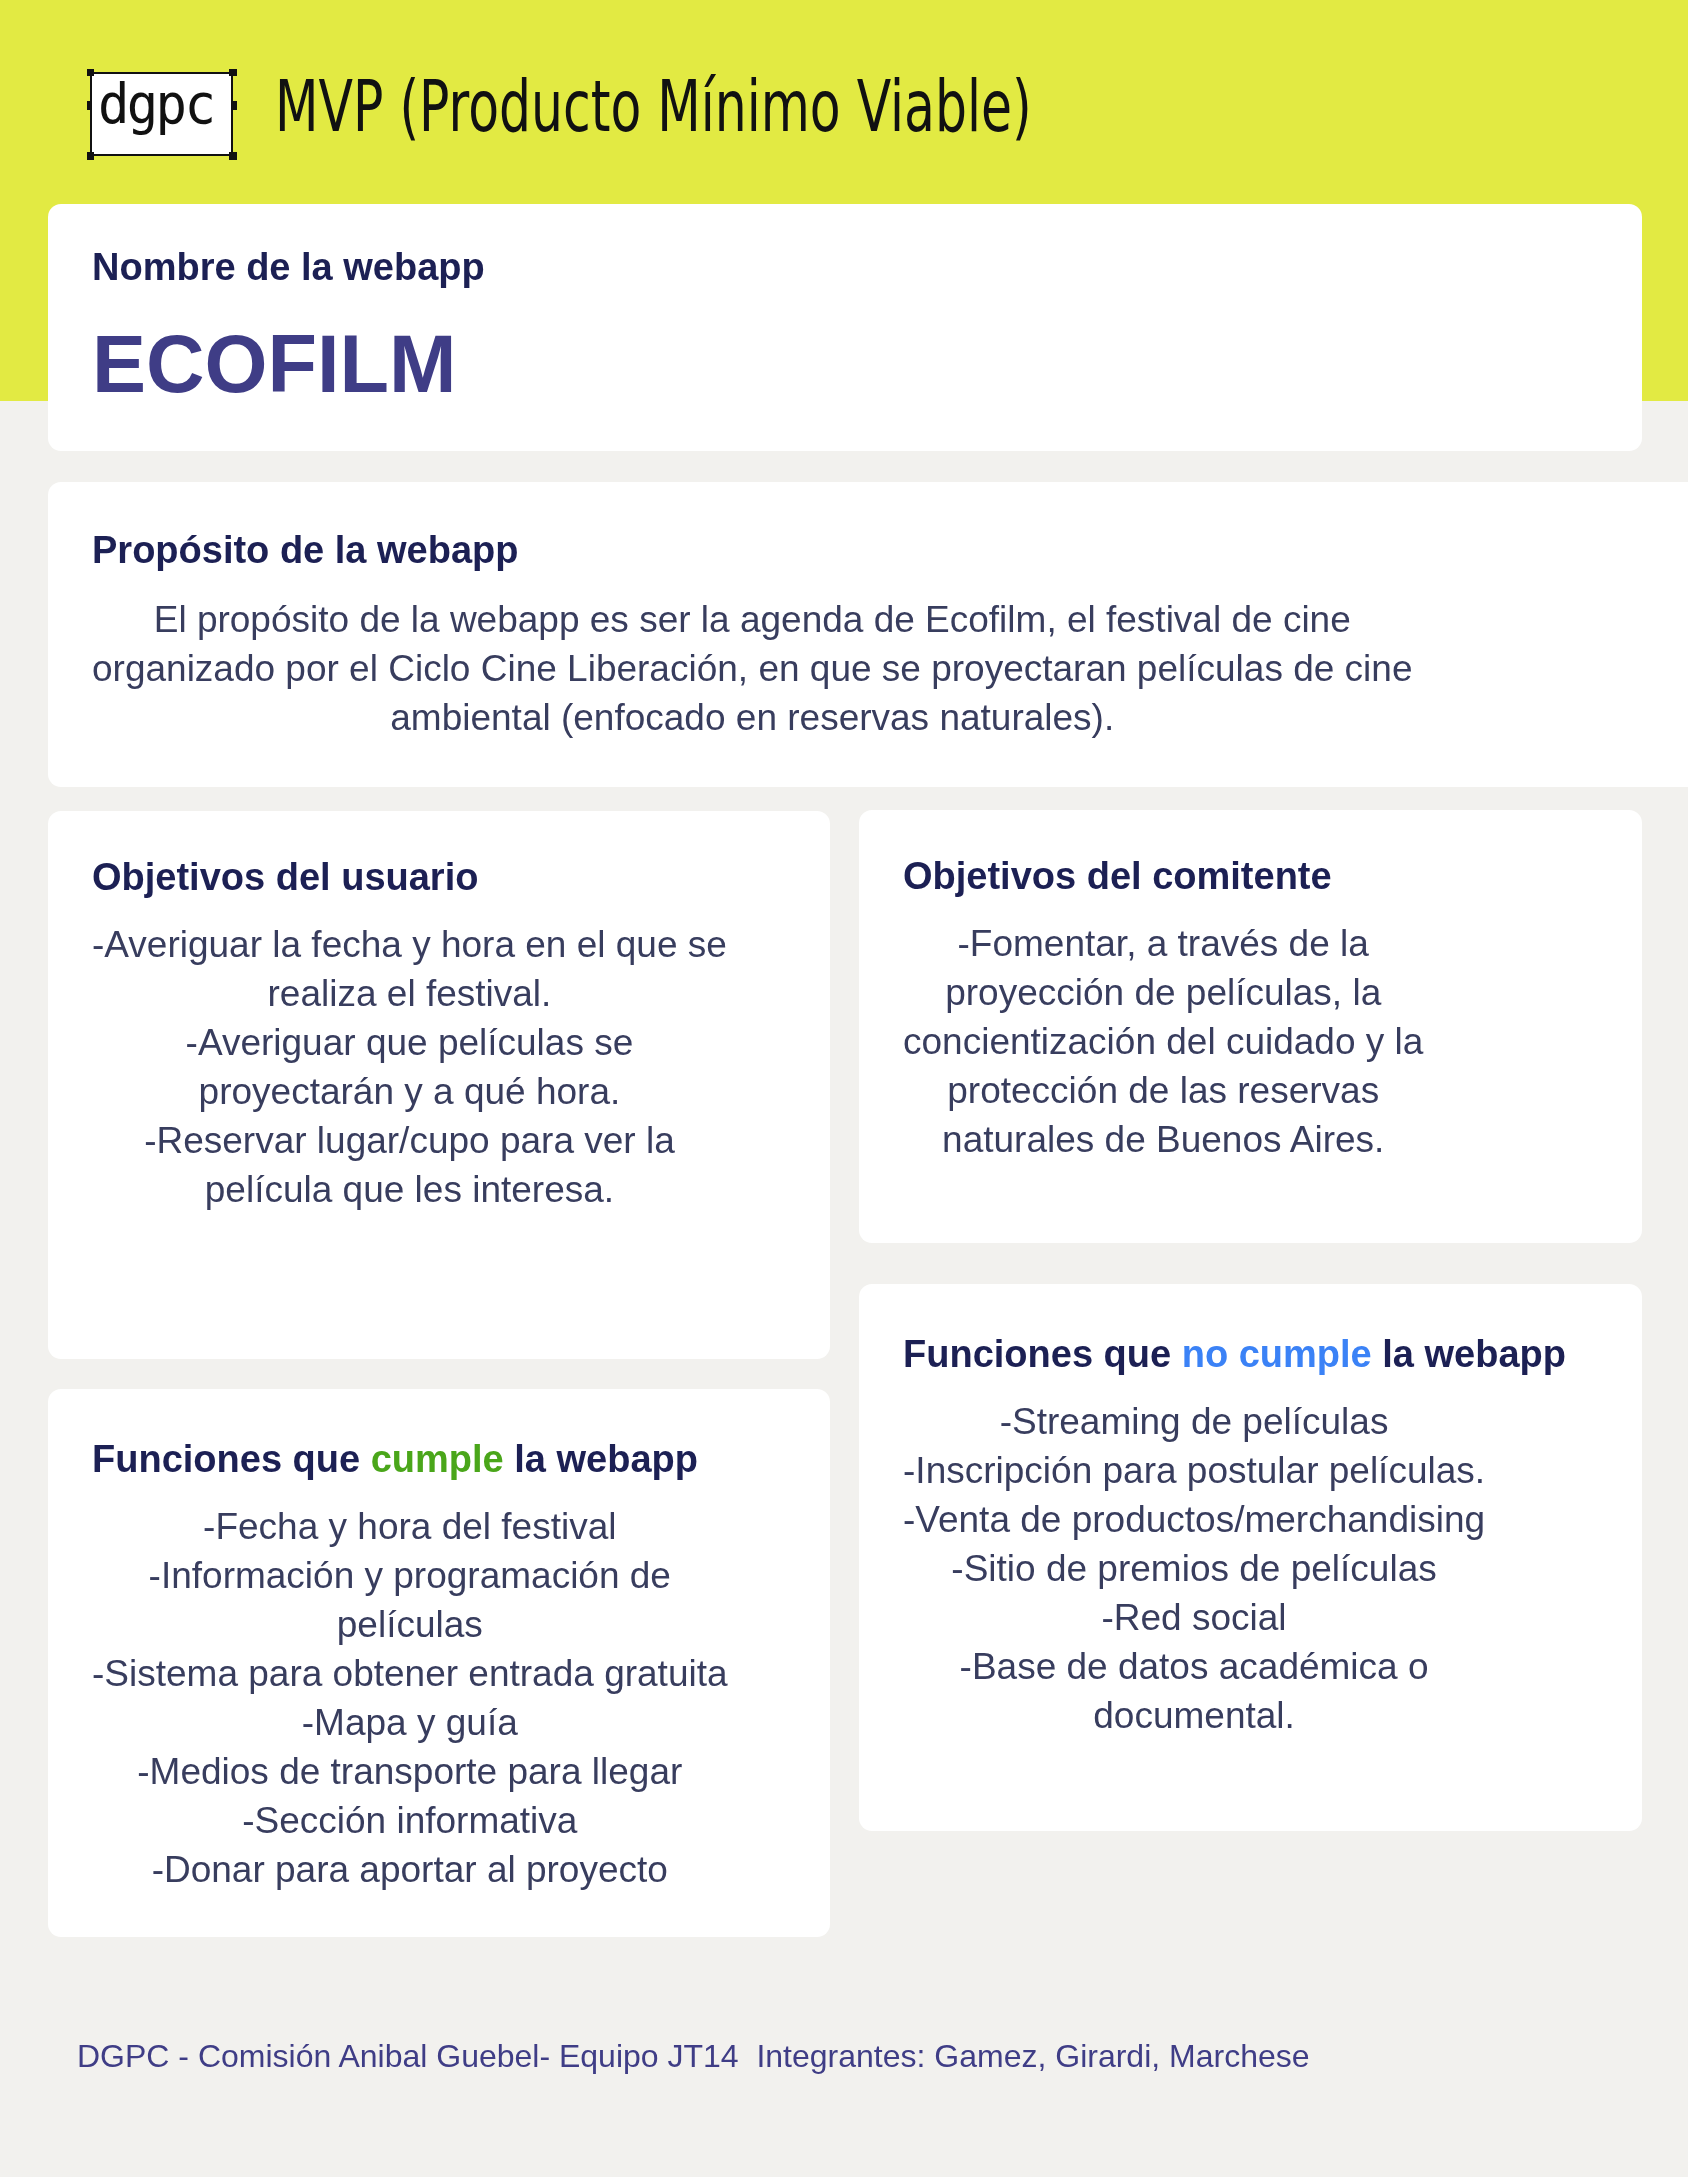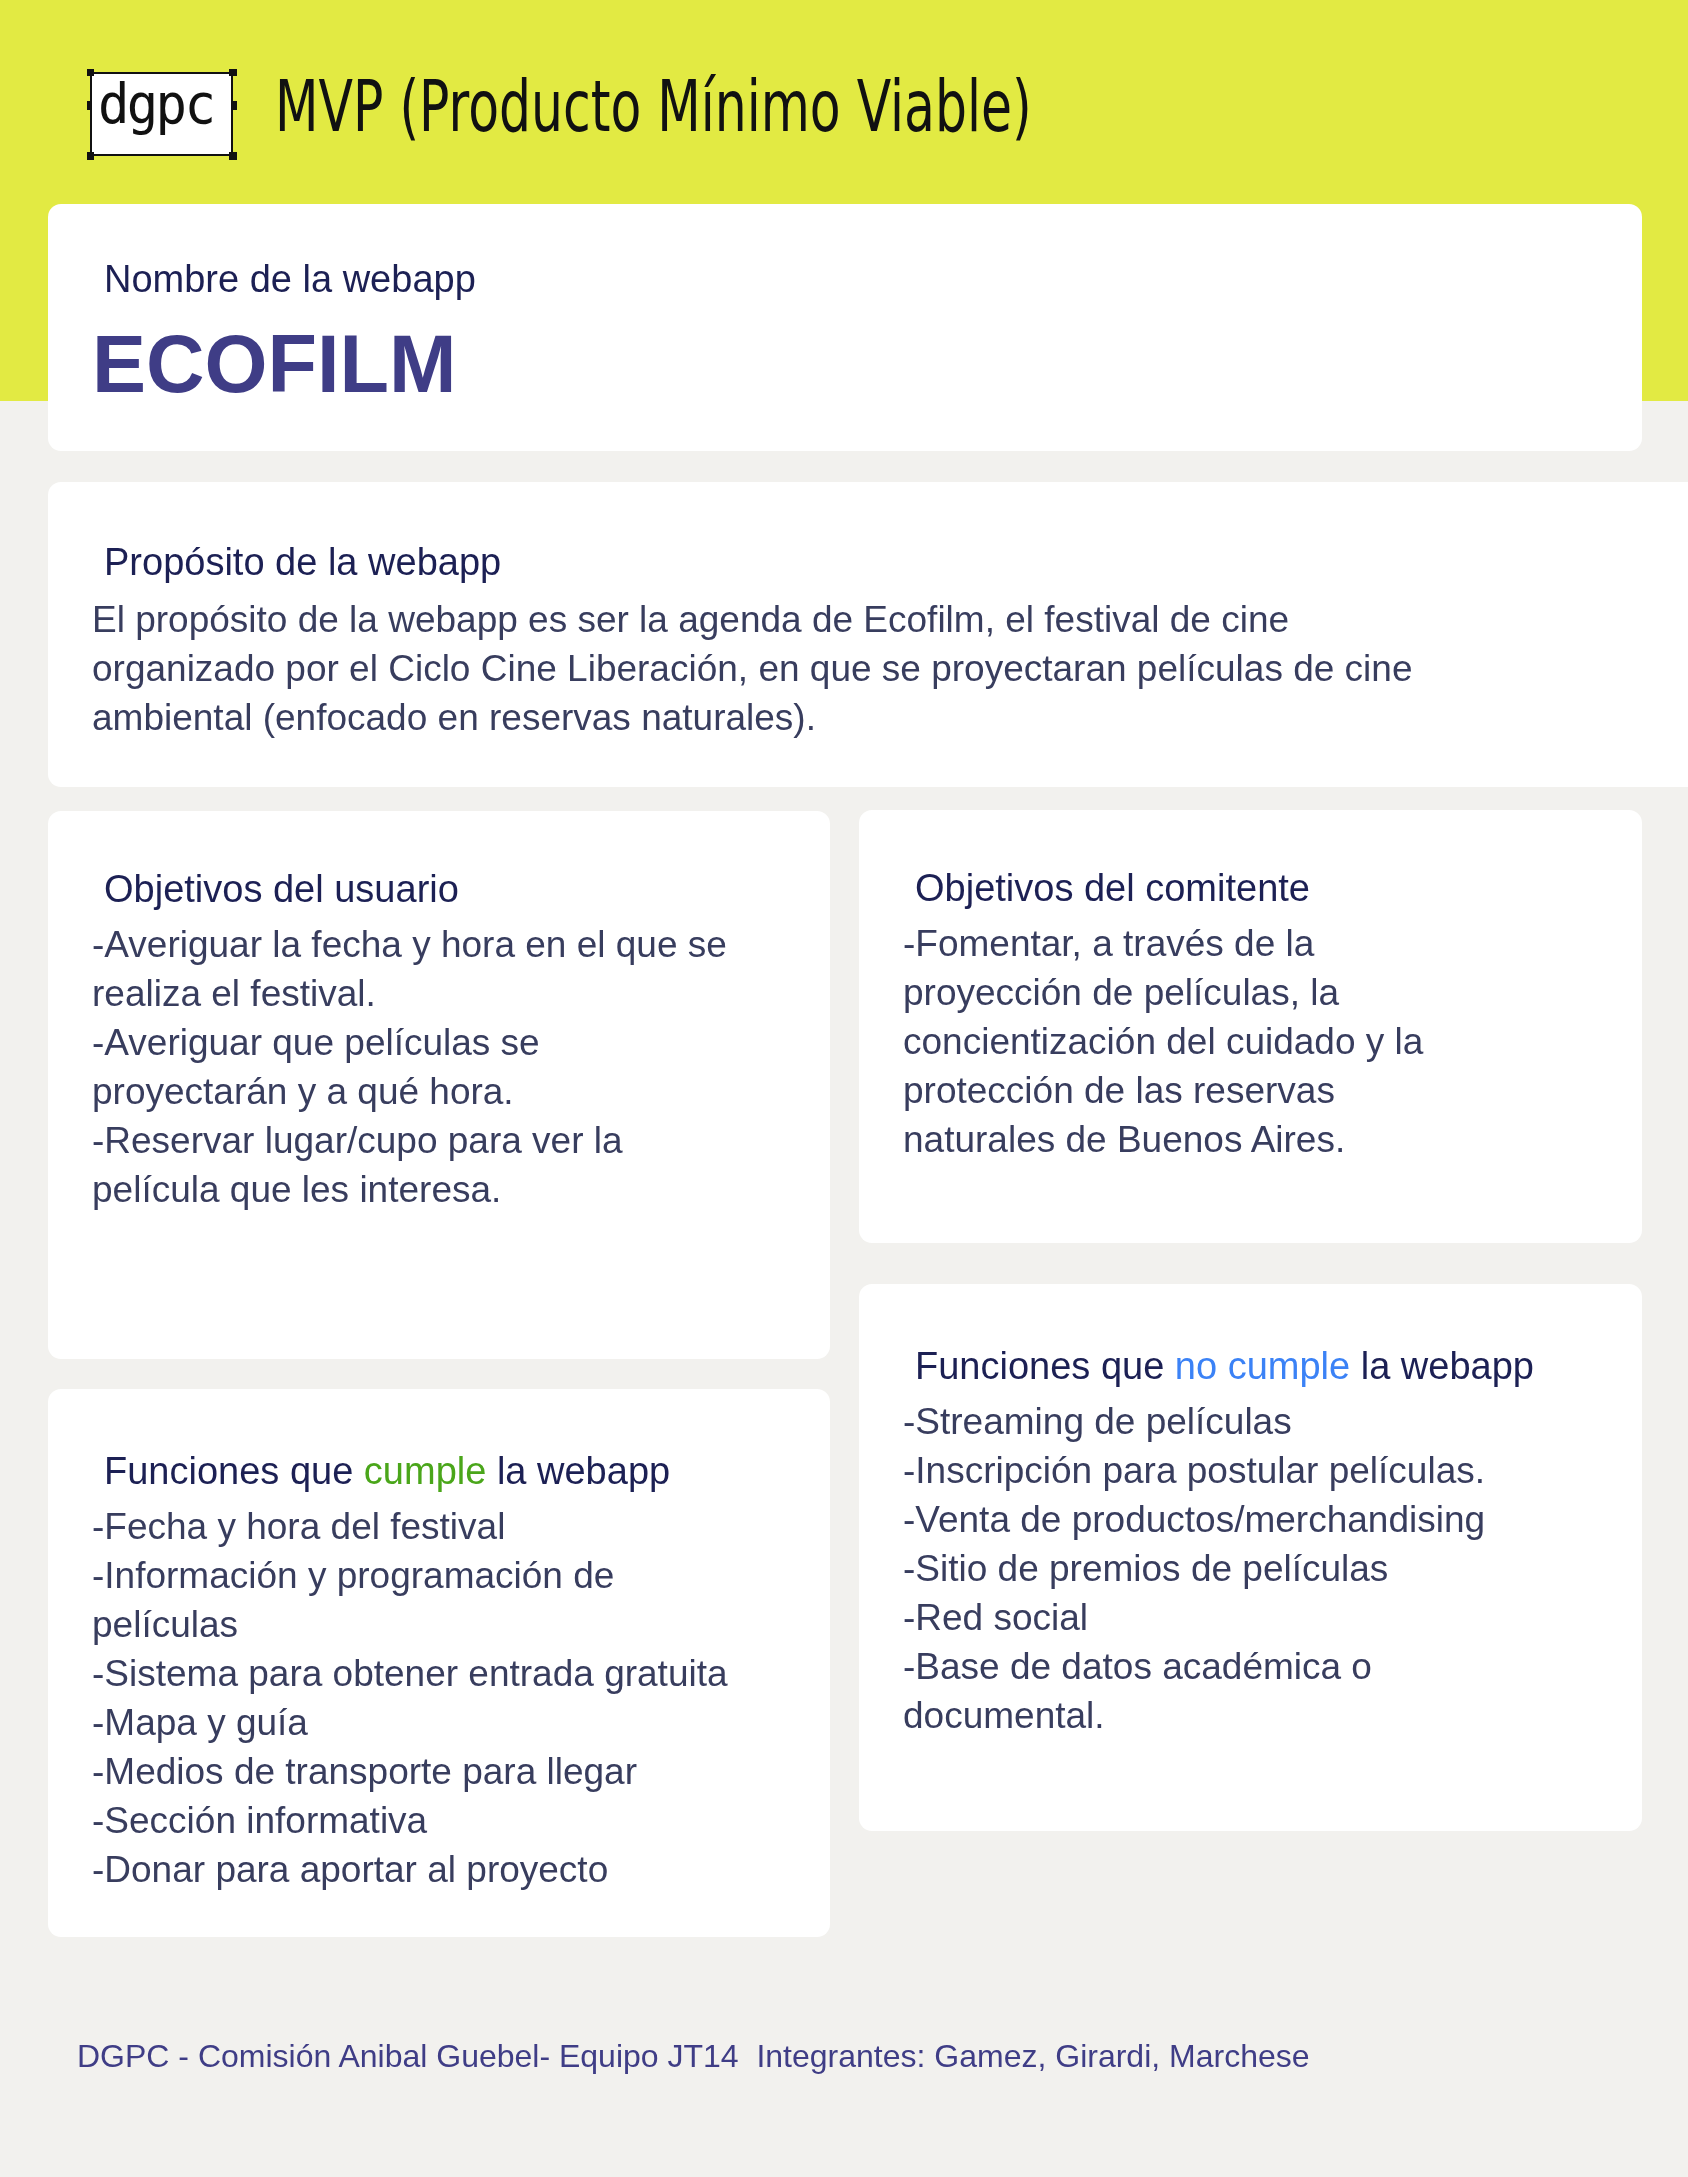--- a/index.html
+++ b/index.html
@@ -37,26 +37,27 @@
       font-family: "DejaVu Sans", sans-serif;
       font-size: 72px; line-height: 83px; color: #111;
       transform: scaleX(0.70); transform-origin: left top;
       white-space: nowrap;
     }
     .card {
       position: absolute; background: #fff; border-radius: 13px;
       box-sizing: border-box; padding-left: 44px; padding-right: 37px;
     }
     .card h2 {
-      margin: 12px; font-weight: normal; color: #1c2054;
+      margin: 0; font-weight: bold; color: #1c2054;
       font-size: 38px; line-height: 44px; white-space: nowrap;
     }
     .card .body {
       color: #383d5e; font-size: 37px; line-height: 49px;
       white-space: pre-line;
+      text-align: center;
     }
     .hl-green { color: #4aa61a; }
     .hl-red { color: #3b82f6; }
 
     #card-name { left: 48px; top: 204px; width: 1594px; height: 247px; }
     #card-name h2 { position: absolute; left: 44px; top: 244px - 204px; }
     .name-label { position: absolute; left: 44px; top: 41px; }
     .name-value {
       position: absolute; left: 44px; top: 114px;
       font-size: 81px; line-height: 92px; font-weight: bold; color: #3f3d86;

